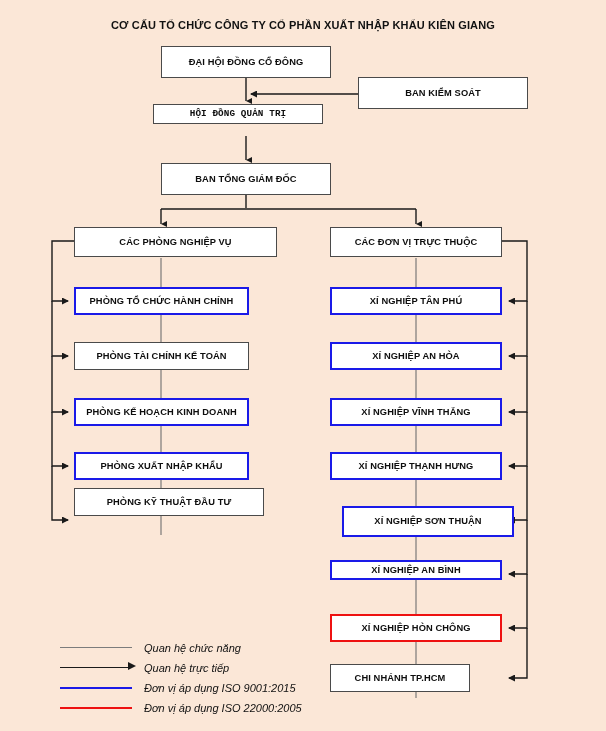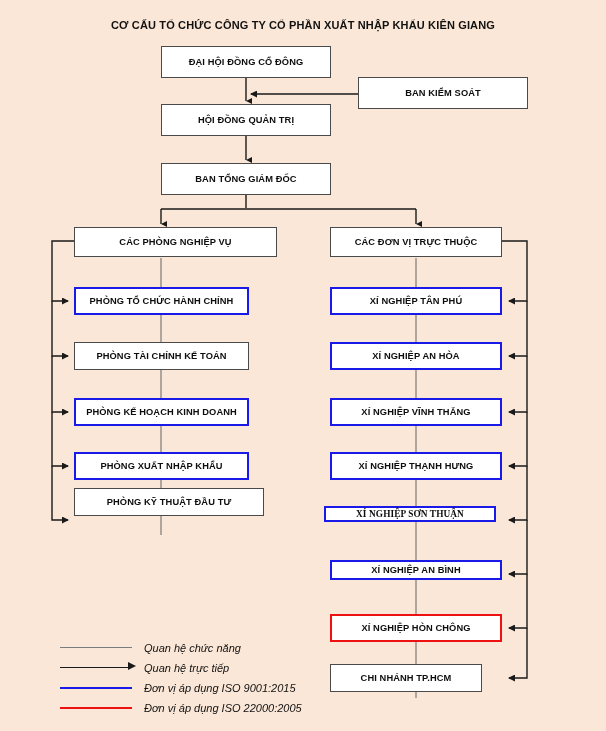--- a/index.html
+++ b/index.html
@@ -159,42 +159,42 @@
       <path d="M527,628 L527,678 L509,678" marker-end="url(#arrowLeft)"></path>
     </g>
   </svg>
 
   <div class="title">CƠ CẤU TỔ CHỨC CÔNG TY CỔ PHẦN XUẤT NHẬP KHẨU KIÊN GIANG</div>
 
   <div class="node" style="left:161px; top:46px; width:170px; height:32px;">ĐẠI HỘI ĐỒNG CỔ ĐÔNG</div>
 
   <div class="node" style="left:358px; top:77px; width:170px; height:32px;">BAN KIỂM SOÁT</div>
 
-  <div class="node" style="left:161px; top:104px; width:170px; height:32px;">HỘI ĐỒNG QUẢN TRỊ</div>
+  <div class="node" style="left:153px; top:104px; width:170px; height:20px;font-family:Liberation Mono, monospace;">HỘI ĐỒNG QUẢN TRỊ</div>
 
   <div class="node" style="left:161px; top:163px; width:170px; height:32px;">BAN TỔNG GIÁM ĐỐC</div>
 
   <div class="node" style="left:74px; top:227px; width:203px; height:30px;">CÁC PHÒNG NGHIỆP VỤ</div>
 
   <div class="node" style="left:330px; top:227px; width:172px; height:30px;">CÁC ĐƠN VỊ TRỰC THUỘC</div>
 
   <div class="node iso9001" style="left:74px; top:287px; width:175px; height:28px;">PHÒNG TỔ CHỨC HÀNH CHÍNH</div>
   <div class="node" style="left:74px; top:342px; width:175px; height:28px;">PHÒNG TÀI CHÍNH KẾ TOÁN</div>
   <div class="node iso9001" style="left:74px; top:398px; width:175px; height:28px;">PHÒNG KẾ HOẠCH KINH DOANH</div>
   <div class="node iso9001" style="left:74px; top:452px; width:175px; height:28px;">PHÒNG XUẤT NHẬP KHẨU</div>
   <div class="node" style="left:74px; top:488px; width:190px; height:28px;">PHÒNG KỸ THUẬT ĐẦU TƯ</div>
 
   <div class="node iso9001" style="left:330px; top:287px; width:172px; height:28px;">XÍ NGHIỆP TÂN PHÚ</div>
   <div class="node iso9001" style="left:330px; top:342px; width:172px; height:28px;">XÍ NGHIỆP AN HÒA</div>
   <div class="node iso9001" style="left:330px; top:398px; width:172px; height:28px;">XÍ NGHIỆP VĨNH THẮNG</div>
   <div class="node iso9001" style="left:330px; top:452px; width:172px; height:28px;">XÍ NGHIỆP THẠNH HƯNG</div>
-  <div class="node iso9001" style="left:324px; top:506px; width:172px; height:16px;font-family:Liberation Serif, serif;">XÍ NGHIỆP SƠN THUẬN</div>
+  <div class="node iso9001" style="left:342px; top:506px; width:172px; height:31px;">XÍ NGHIỆP SƠN THUẬN</div>
   <div class="node iso9001" style="left:330px; top:560px; width:172px; height:20px;">XÍ NGHIỆP AN BÌNH</div>
   <div class="node iso22000" style="left:330px; top:614px; width:172px; height:28px;">XÍ NGHIỆP HÒN CHÔNG</div>
-  <div class="node" style="left:330px; top:664px; width:152px; height:28px;">CHI NHÁNH TP.HCM</div>
+  <div class="node" style="left:330px; top:664px; width:140px; height:28px;">CHI NHÁNH TP.HCM</div>
 
   <div class="legend">
     <div class="legend-row">
       <span class="legend-swatch functional"></span>
       <span class="legend-label">Quan hệ chức năng</span>
     </div>
     <div class="legend-row">
       <span class="legend-swatch direct"></span>
       <span class="legend-arrow"></span>
       <span class="legend-label">Quan hệ trực tiếp</span>

